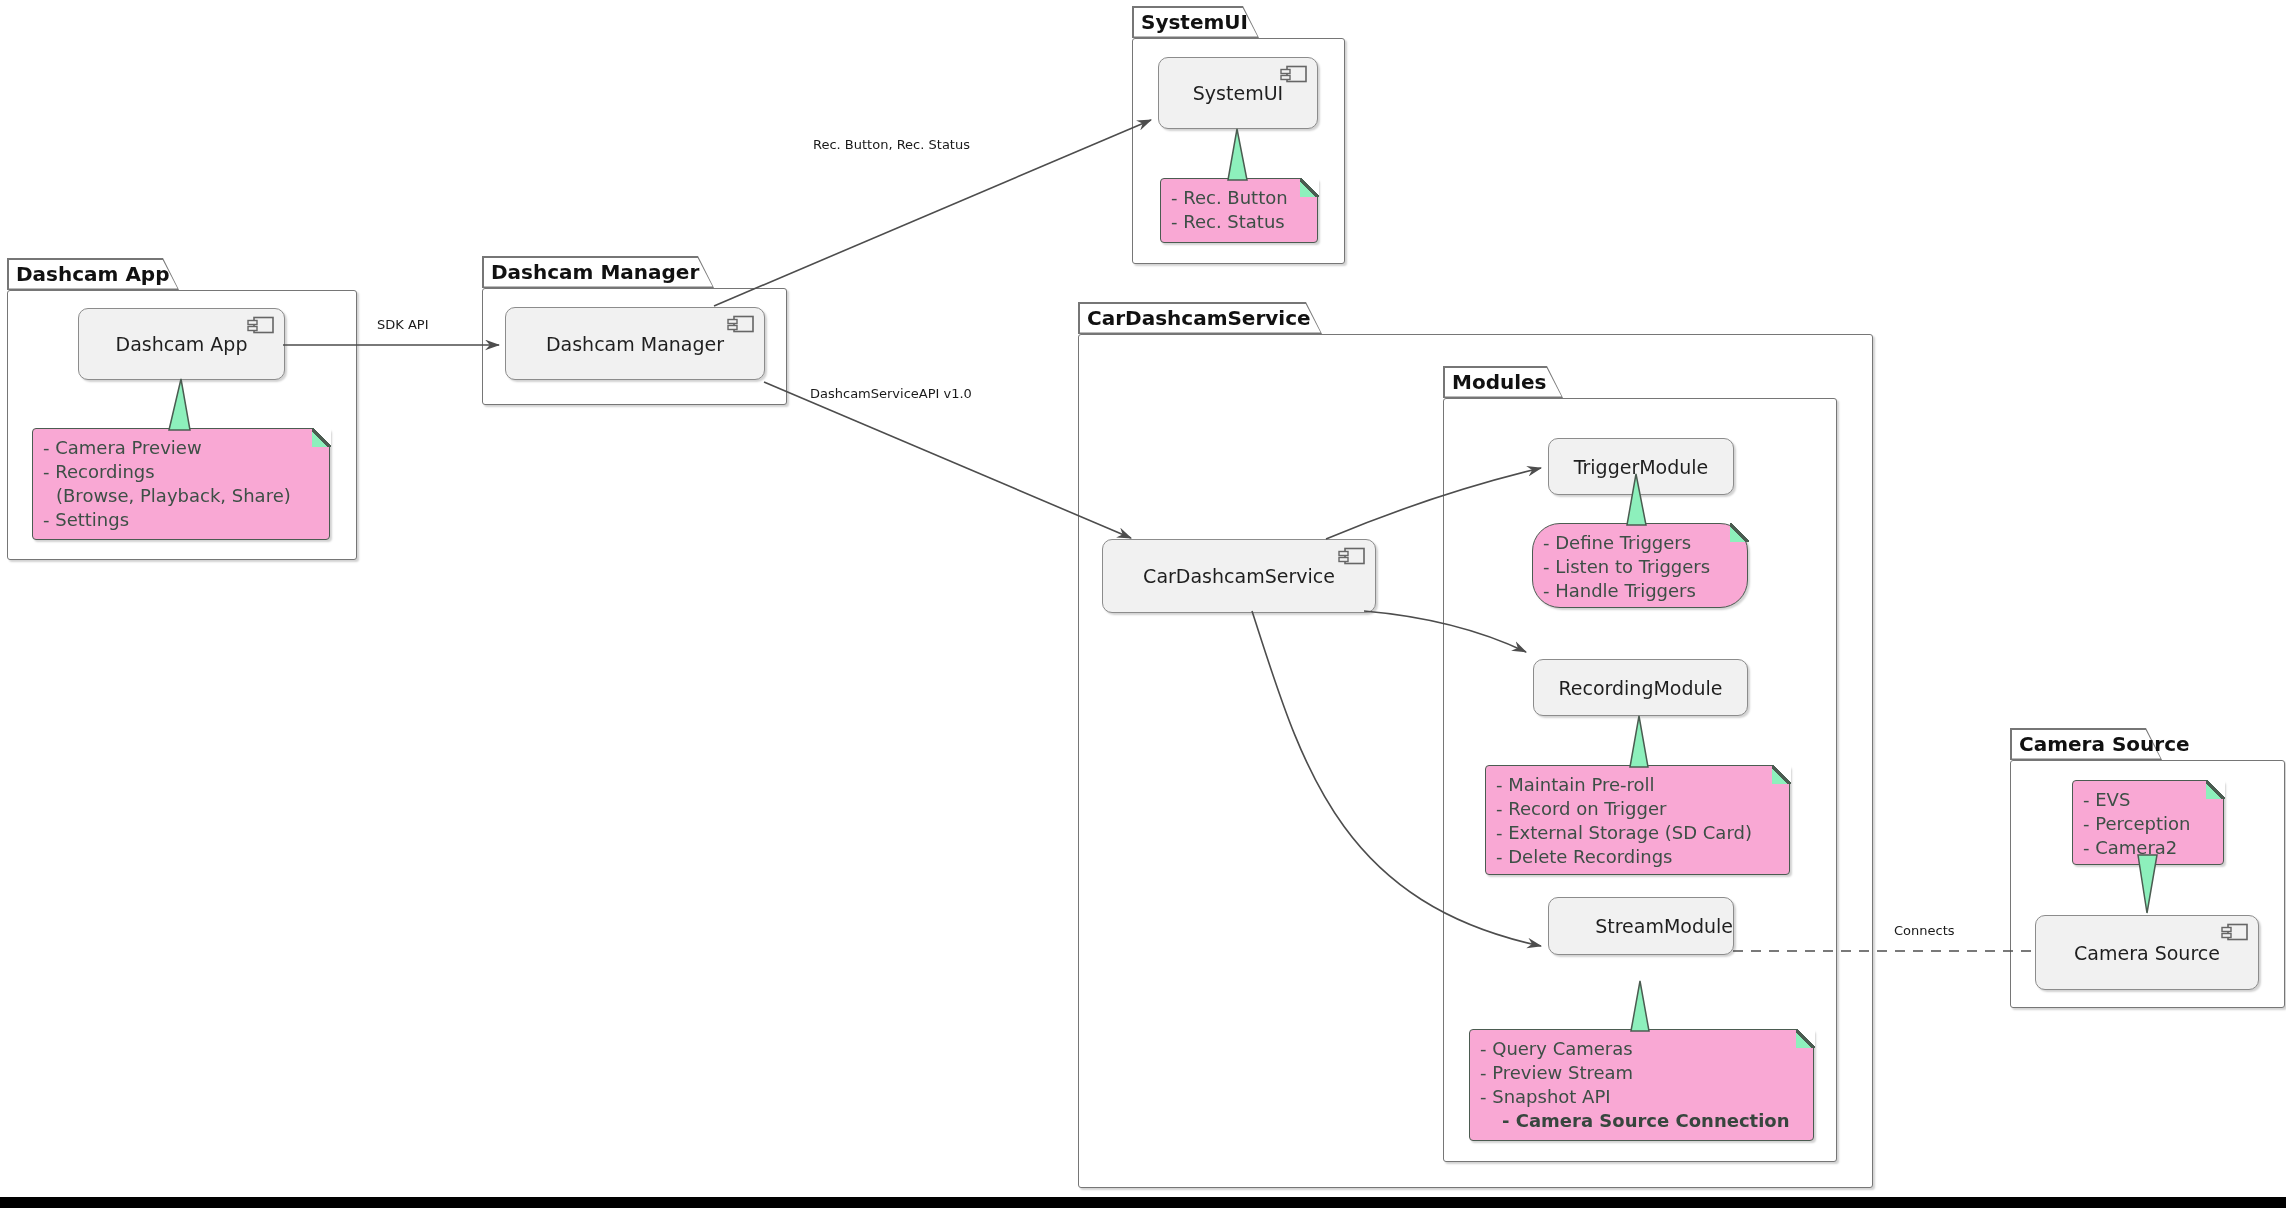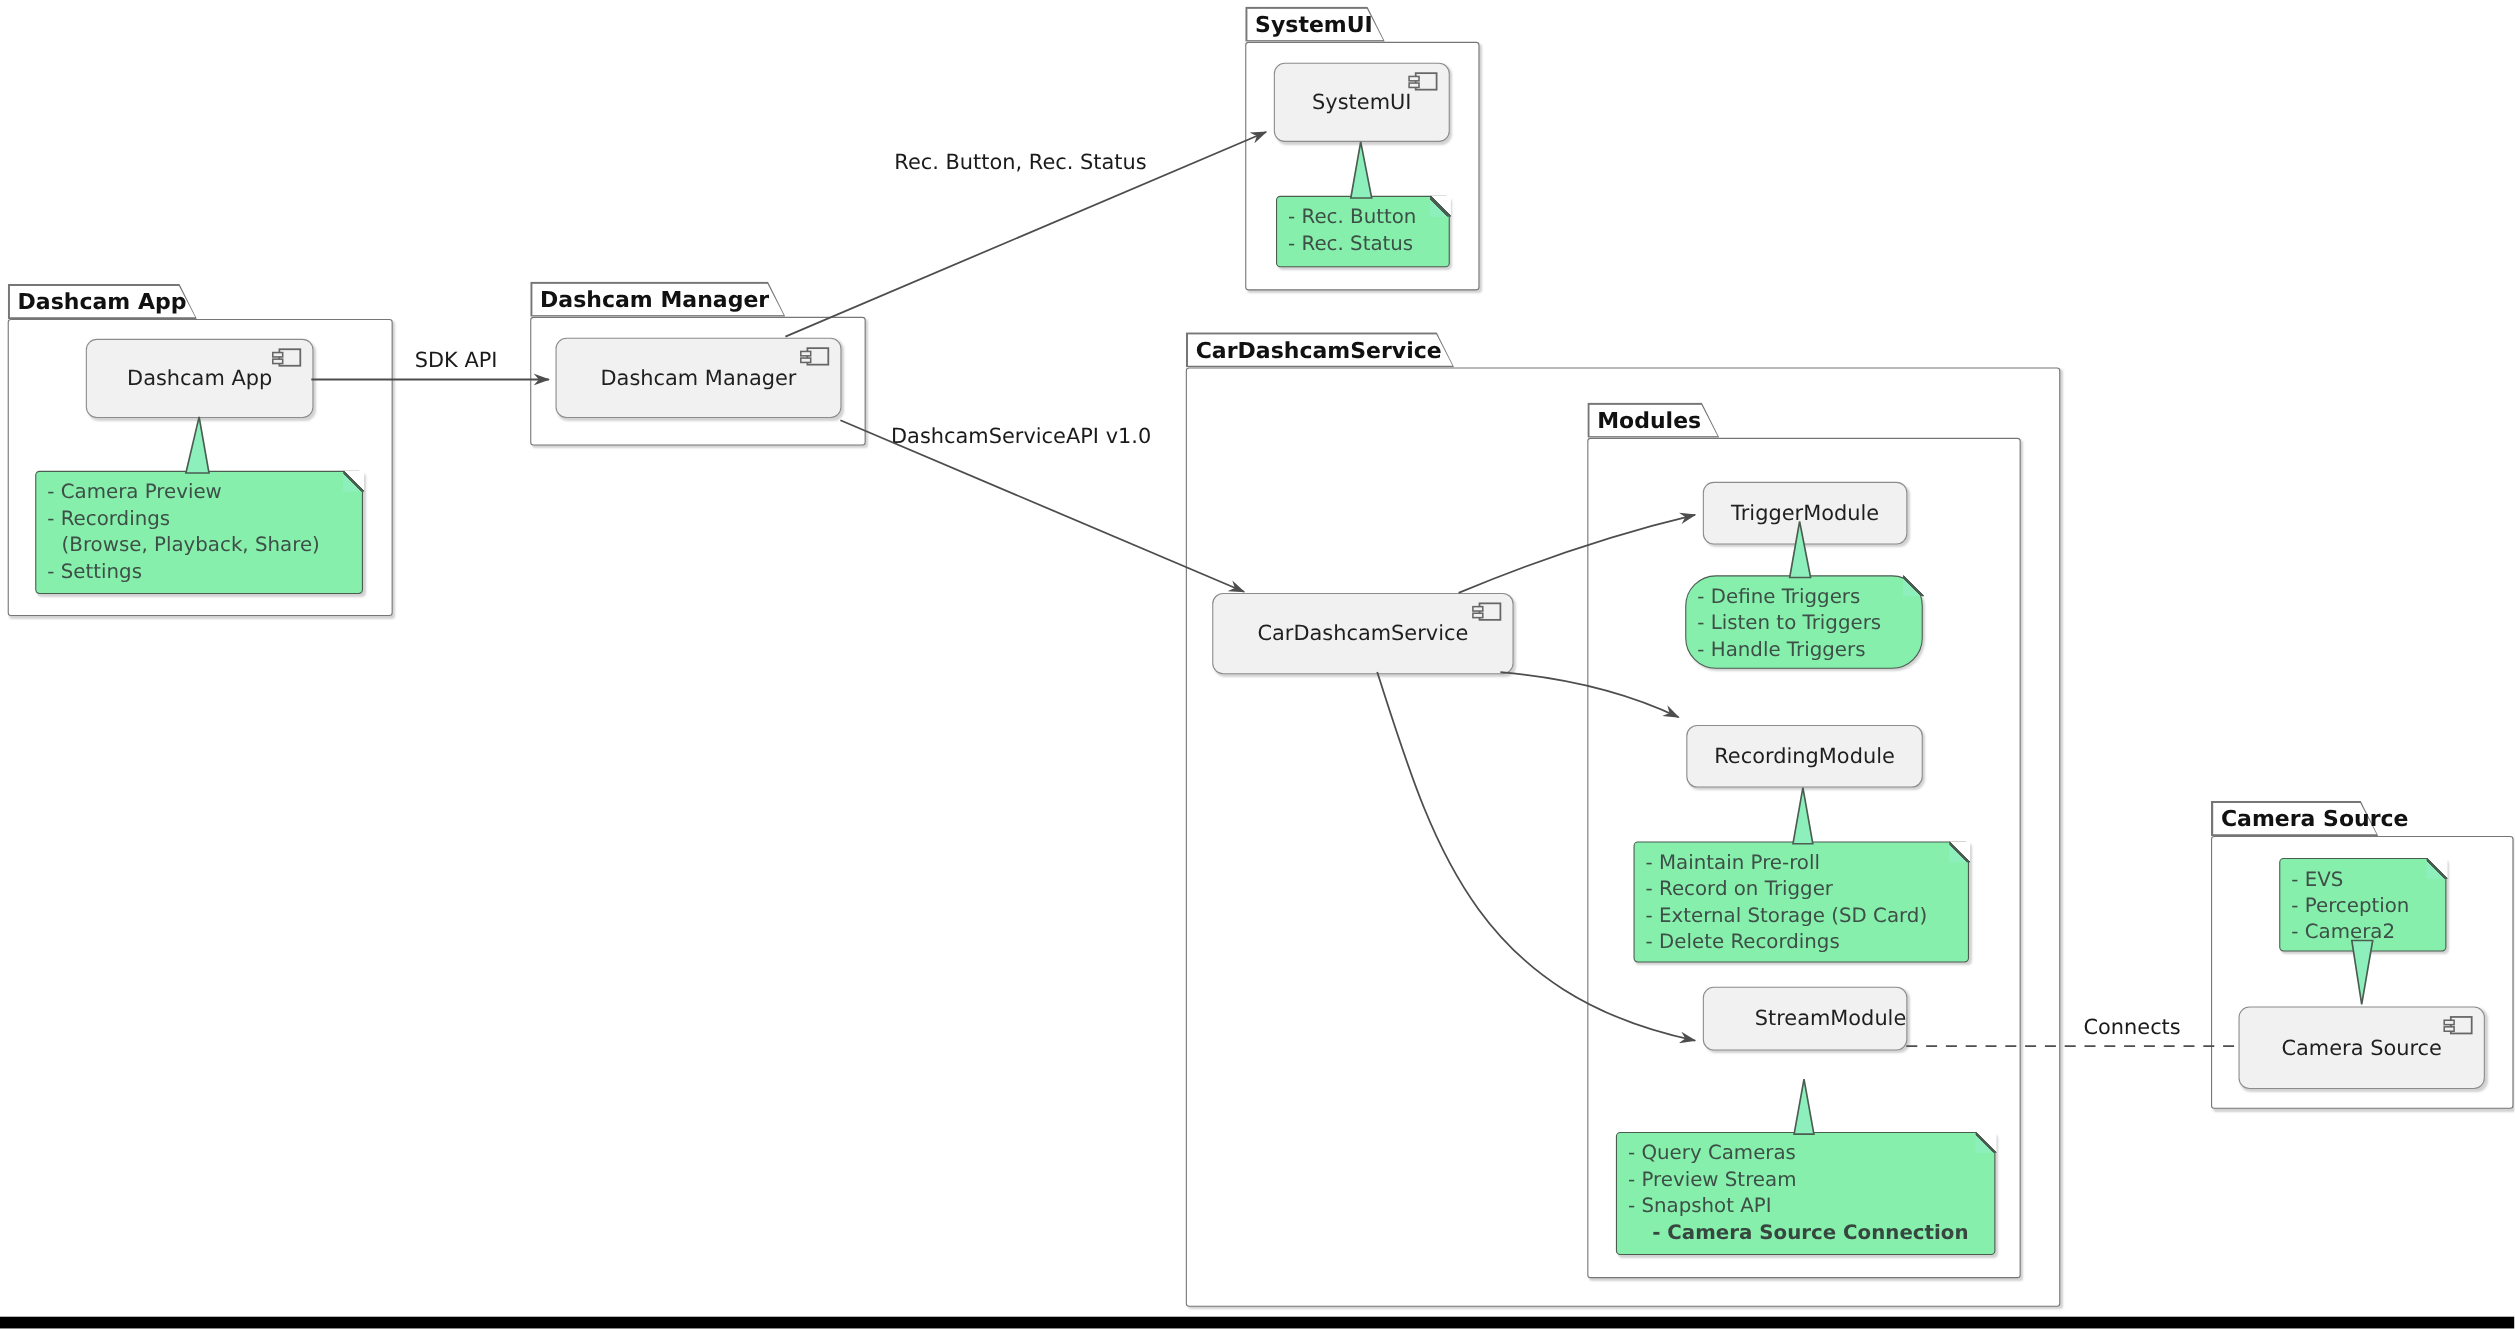--- a/index.html
+++ b/index.html
@@ -23,33 +23,33 @@
   .comp{
     position:absolute;background:#f1f1f1;border:1.5px solid #8c8c8c;border-radius:10px;
     box-shadow:2px 2px 2px rgba(0,0,0,0.18);
     display:flex;align-items:center;justify-content:center;
     font-size:19px;color:#1f1f1f;
   }
   .comp .c-label{white-space:nowrap;}
   .comp .c-icon{position:absolute;top:7px;right:9px;width:30px;height:22px;}
   
   .note{
-    position:absolute;background:#86efac;border:1.5px solid #4b5c51;border-radius:4px;
+    position:absolute;background:#f9a8d4;border:1.5px solid #4b5c51;border-radius:4px;
     box-shadow:2px 2px 2px rgba(0,0,0,0.18);
     padding:7px 12px 0 10px;font-size:18px;line-height:24px;color:#3d4f46;
   }
   .note .n-line{white-space:nowrap;}
   .note .n-indent{padding-left:13px;}
   .note .n-bold{font-weight:bold;color:#37463e;margin-left:22px;}
   .note .fold{
     position:absolute;top:-1.5px;right:-1.5px;width:19px;height:19px;
     background:linear-gradient(to bottom left,#ffffff 0 47%,#4b5c51 47% 58%,#8df0bc 58% 100%);
   }
   
-  .edge-label{position:absolute;font-size:19px;color:#1a1a1a;white-space:nowrap;}
+  .edge-label{position:absolute;font-size:13px;color:#1a1a1a;white-space:nowrap;}
   
   #edges{position:absolute;left:0;top:0;pointer-events:none;}
   #bottom-bar{position:absolute;left:0;top:1197px;width:2286px;height:11px;background:#000000;}
 </style>
 </head>
 <body>
 
 <div id="stage">
 
   <div class="pkg-body" style="left:7px;top:290px;width:348px;height:268px;"></div>

